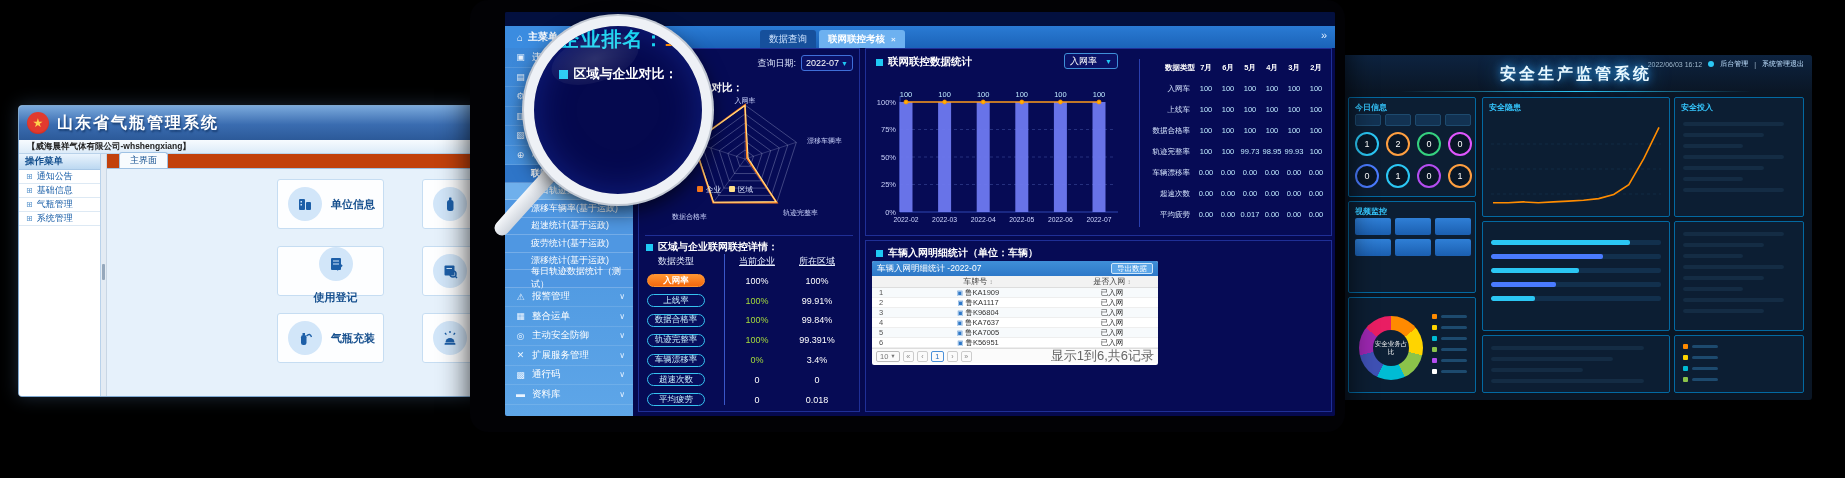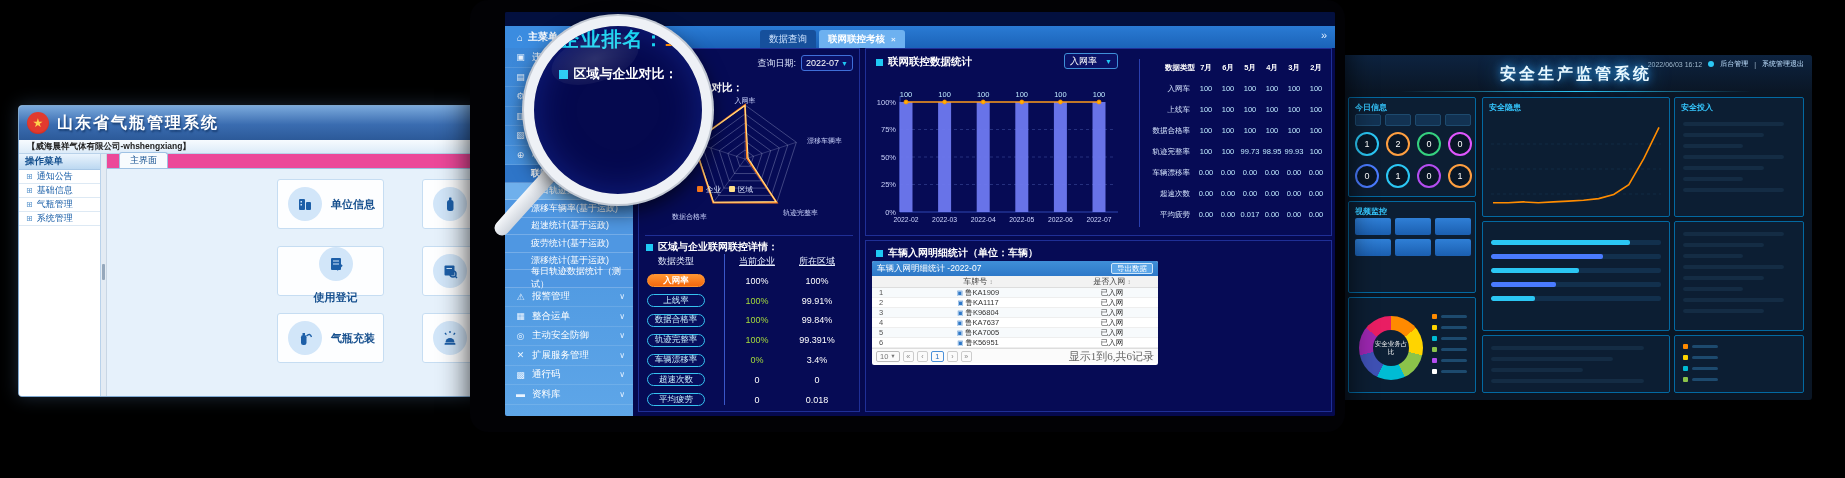--- a/index.html
+++ b/index.html
@@ -14,21 +14,21 @@
   .la-title-text{color:#fff;font-size:16px;font-weight:bold;letter-spacing:2px;text-shadow:1px 2px 2px #173d72;}
   .la-company{height:14px;background:linear-gradient(#f7fbff,#dcebf8);border-bottom:1px solid #b9d2ea;font-size:8.5px;color:#222;display:flex;align-items:center;padding:0 8px;font-weight:bold;}
   .la-body{display:flex;height:242px;}
   .la-side{width:82px;background:#fff;border-right:1px solid #b9d2ea;display:flex;flex-direction:column;}
   .la-side-h{height:16px;background:linear-gradient(#eaf4fd,#bcd8f1);font-size:9.5px;font-weight:bold;color:#14508f;display:flex;align-items:center;padding:0 6px;border-bottom:1px solid #a9c8e6;}
   .la-item{height:14px;font-size:9px;color:#1a5fa8;display:flex;align-items:center;gap:4px;padding:0 4px 0 7px;border-bottom:1px solid #dde9f4;cursor:pointer;}
   .la-item .pl{color:#5a94cc;font-size:8px;}
   .la-split{width:6px;background:#e3ebf3;border-right:1px solid #c8d6e4;position:relative;}
   .la-split .grip{position:absolute;left:1px;top:110px;width:3px;height:16px;background:#95a8bc;border-radius:1px;}
   .la-main{flex:1;display:flex;flex-direction:column;position:relative;}
-  .la-tabs{height:15px;background:#ec4899;border-bottom:1px solid #9fc2e4;display:flex;align-items:flex-end;padding-left:12px;}
+  .la-tabs{height:15px;background:#c2410c;border-bottom:1px solid #9fc2e4;display:flex;align-items:flex-end;padding-left:12px;}
   .la-tab{background:#f7fbfe;border:1px solid #9fc2e4;border-bottom:none;border-radius:3px 3px 0 0;font-size:9px;color:#14508f;padding:1px 10px;}
   .la-content{flex:1;position:relative;background:#e6f1fb;}
   .tile{position:absolute;width:107px;height:50px;background:#fdfeff;border:1px solid #c6ddf2;border-radius:3px;display:flex;align-items:center;padding-left:10px;gap:9px;cursor:pointer;}
   .tile .circ{width:34px;height:34px;border-radius:50%;background:#d2e6f9;display:flex;align-items:center;justify-content:center;flex:none;}
   .tile .tlabel{font-size:11px;font-weight:bold;color:#17508e;}
 
   
   .frame{position:absolute;left:470px;top:0;width:875px;height:432px;background:#020205;border-radius:18px;z-index:2;box-shadow:0 10px 30px rgba(0,0,0,.8);}
   .dash{position:absolute;left:35px;top:12px;width:830px;height:404px;background:#05094e;overflow:hidden;border-radius:2px;}
   .m-topstrip{position:absolute;left:0;top:0;width:100%;height:14px;background:#03103f;}
@@ -95,21 +95,21 @@
   .wb-row{height:10px;display:flex;align-items:center;border-bottom:1px solid #eee;color:#333;font-size:7.5px;}
   .wb-row:nth-child(odd){background:#f7fafc;}
   .wb-row .rn{width:18px;text-align:center;color:#555;}
   .wb-row .rp{flex:1;text-align:center;}
   .wb-row .rp .tk{color:#2e78c8;font-size:6.5px;margin-right:2px;}
   .wb-row .rs{width:92px;text-align:center;}
   .wb-pager{height:15px;background:#fbfbfb;border-top:1px solid #ddd;display:flex;align-items:center;padding:0 4px;gap:3px;color:#777;}
   .pg-size{border:1px solid #bbb;border-radius:2px;height:11px;display:flex;align-items:center;padding:0 3px;gap:2px;font-size:7.5px;cursor:pointer;}
   .pg-btn{width:11px;height:11px;border:1px solid #ccc;border-radius:2px;display:flex;align-items:center;justify-content:center;font-size:7px;color:#888;cursor:pointer;}
   .pg-cur{width:13px;height:11px;border:1px solid #4a90d9;border-radius:2px;display:flex;align-items:center;justify-content:center;font-size:7.5px;color:#2a6fc0;}
-  .pg-info{margin-left:auto;font-size:11px;color:#666;font-family:Liberation Serif, serif;}
+  .pg-info{margin-left:auto;font-size:13px;color:#666;}
 
   
   .mag-handle{position:absolute;left:497px;top:226px;width:86px;height:15px;background:linear-gradient(#f4f6f9,#cfd5dd);border-radius:8px;transform:rotate(-48deg);transform-origin:0 50%;z-index:5;}
   .mag{position:absolute;left:524px;top:16px;width:188px;height:188px;border-radius:50%;border:10px solid #eef1f6;background:#05094e;z-index:6;
     box-shadow:0 0 0 2px #c2c8d2,0 8px 20px rgba(0,0,0,.65),inset 0 0 34px rgba(25,50,170,.55);display:flex;flex-direction:column;align-items:center;justify-content:flex-start;gap:12px;overflow:hidden;}
   .mag::after{content:"";position:absolute;left:16px;top:10px;width:90px;height:46px;border-radius:50%;background:radial-gradient(ellipse,rgba(255,255,255,.16),rgba(255,255,255,0));transform:rotate(-18deg);}
   .mag-rank{font-size:20px;font-weight:bold;color:#19d3f0;letter-spacing:1px;}
   .mag-rank .num{color:#ff8a00;}
   .mag-sub{display:flex;align-items:center;gap:6px;color:#fff;font-size:13px;font-weight:bold;}
   .mag-sub .sq{width:9px;height:9px;background:#1fc9f4;}

